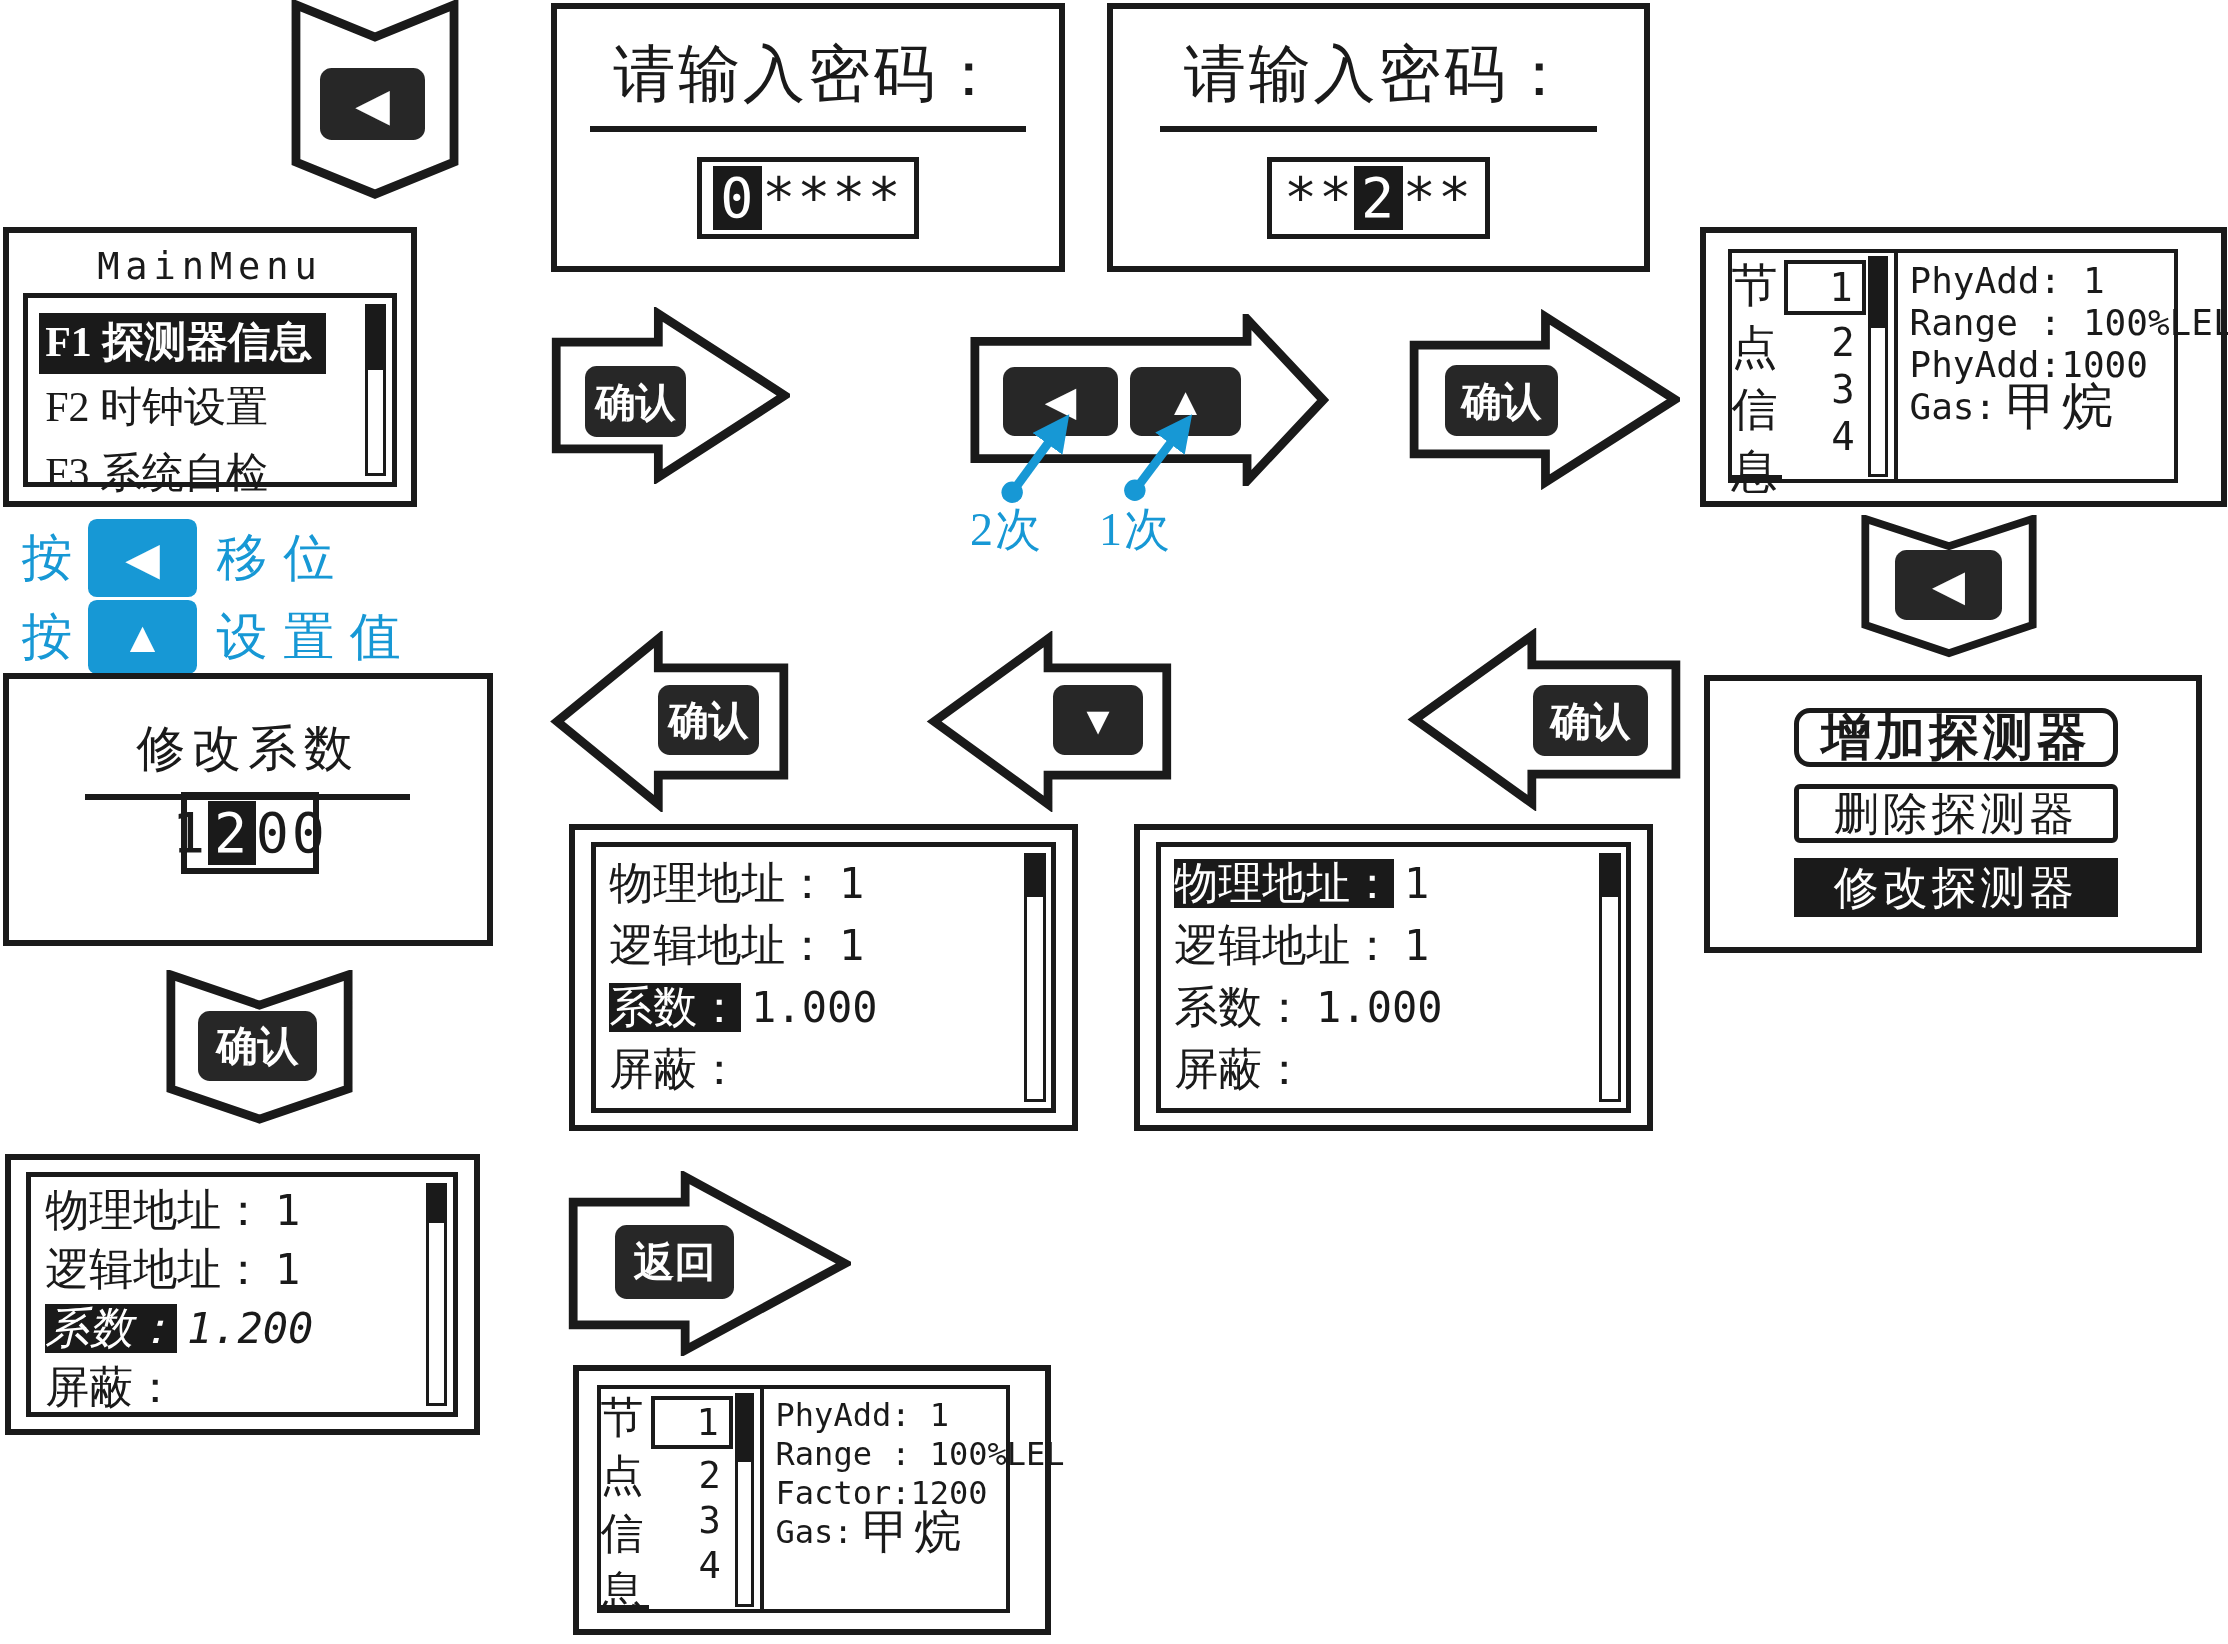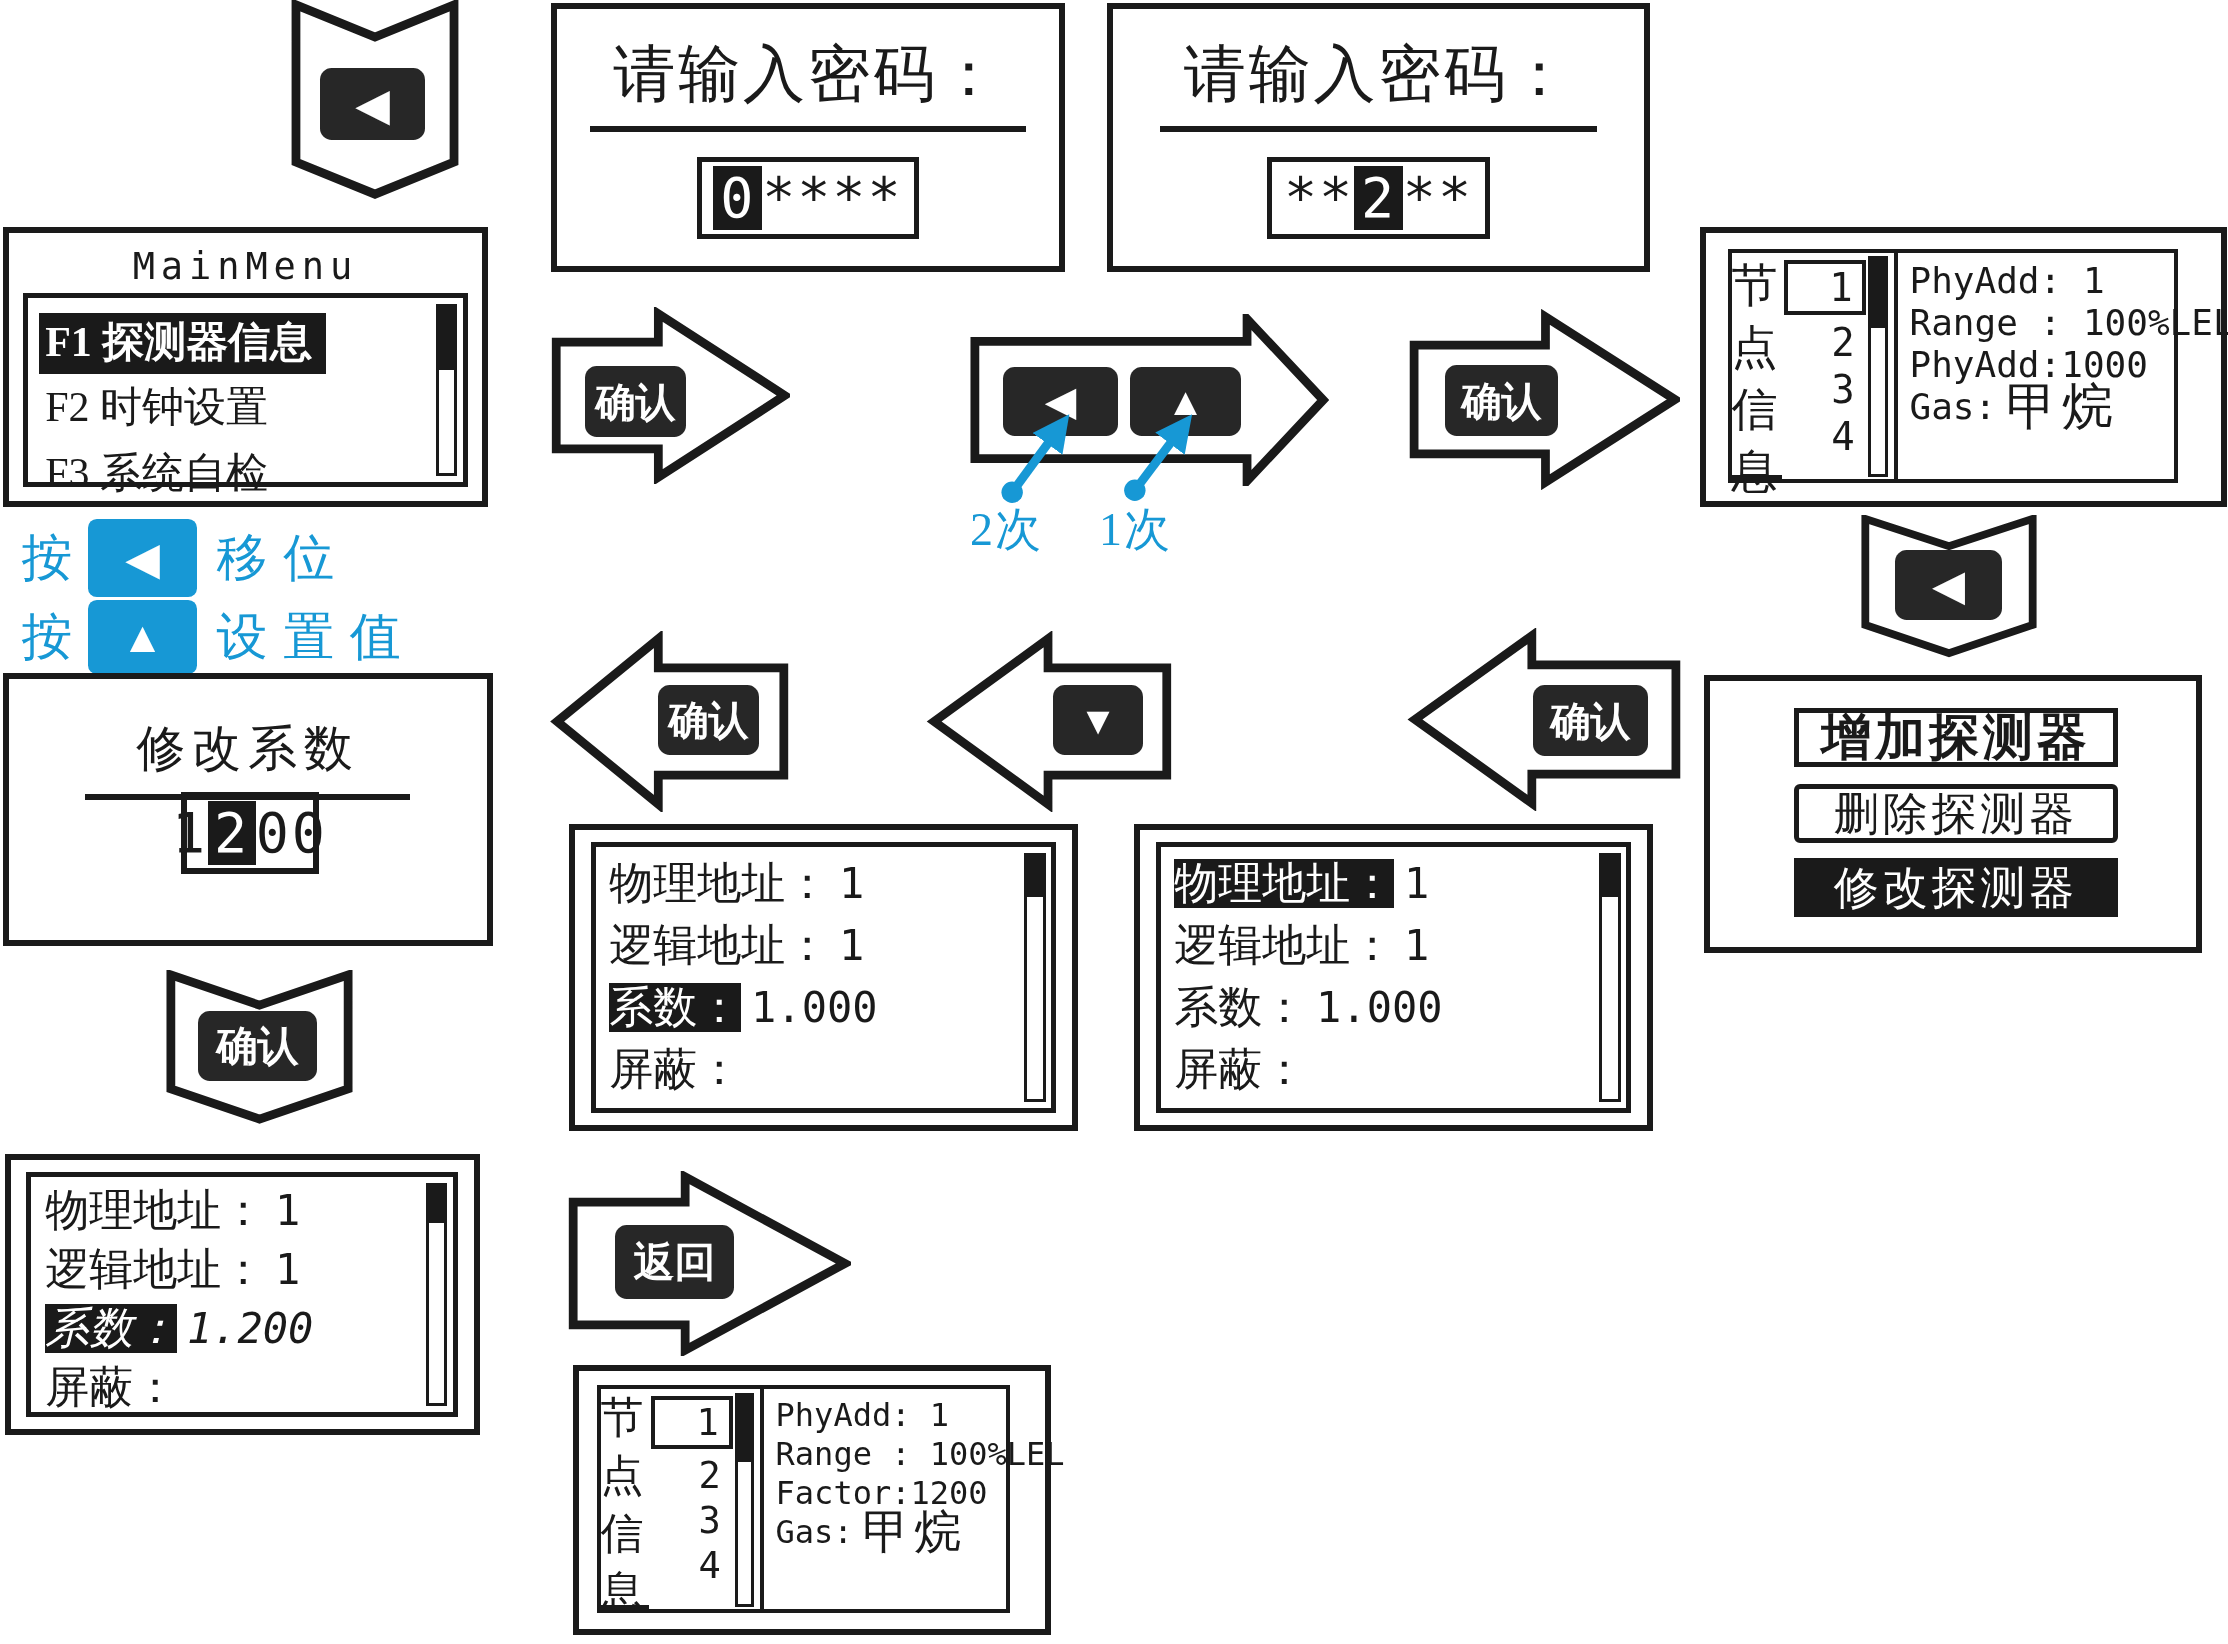--- a/index.html
+++ b/index.html
@@ -98,21 +98,21 @@
     <div class="pw-box"><span></span><span class="inv">0</span><span>****</span></div>
   </div>
 
   <div class="screen" style="left:1107px;top:2.9px;width:543px;height:269px;">
     <div class="pw-title-wrap">
       <span class="pw-title">请输入密码：</span>
     </div>
     <div class="pw-box"><span>**</span><span class="inv">2</span><span>**</span></div>
   </div>
 
-  <div class="screen" style="left:2.9px;top:227px;width:485px;height:280px;">
+  <div class="screen" style="left:2.9px;top:227px;width:414px;height:280px;">
     <div class="mm-title">MainMenu</div>
     <div class="mm-box">
       <div class="mm-item inv">F1 探测器信息</div>
       <div class="mm-item">F2 时钟设置</div>
       <div class="mm-item">F3 系统自检</div>
       <div class="vscroll" style="right:5.9px;top:5.9px;bottom:5.9px;">
         <div class="thumb" style="height:38%;"></div>
       </div>
     </div>
   </div>
@@ -240,21 +240,21 @@
   <div class="abs" style="left:1407px;top:628px;width:274px;height:183px;">
     <svg class="arrow-svg" viewBox="0 0 281 188">
       <polygon points="276,38 128,38 128,8 8,94 128,180 128,150 276,150" fill="#fff" stroke="#1a1a1a" stroke-width="9"></polygon>
     </svg>
     <div class="key" style="left:126px;top:57px;width:115px;height:71px;font-size:40px;">
       <span>确认</span>
     </div>
   </div>
 
   <div class="screen" style="left:1704px;top:675px;width:498px;height:278px;">
-    <div class="dm-item first" style="top:27px;">增加探测器</div>
+    <div class="dm-item first" style="top:27px;border-radius:16px;">增加探测器</div>
     <div class="dm-item" style="top:103px;border-radius:6px;">删除探测器</div>
     <div class="dm-item inv" style="top:177px;">修改探测器</div>
   </div>
 
   <div class="screen" style="left:569px;top:824px;width:509px;height:307px;">
     <div class="dt-box">
       <div class="dt-row"><span>物理地址：</span><span class="dt-val">1</span></div>
       <div class="dt-row"><span>逻辑地址：</span><span class="dt-val">1</span></div>
       <div class="dt-row"><span class="inv">系数：</span><span class="dt-val">1.000</span></div>
       <div class="dt-row"><span>屏蔽：</span><span class="dt-val"></span></div>

